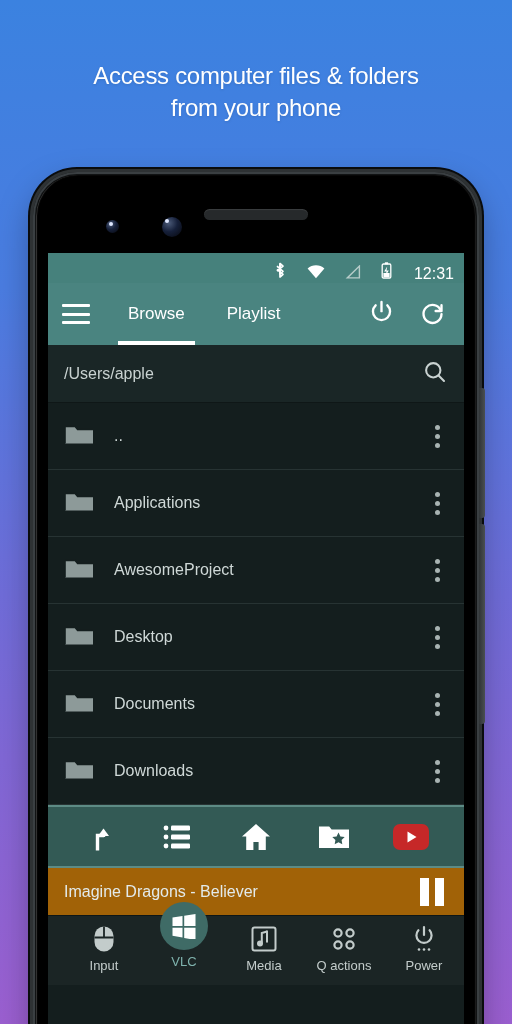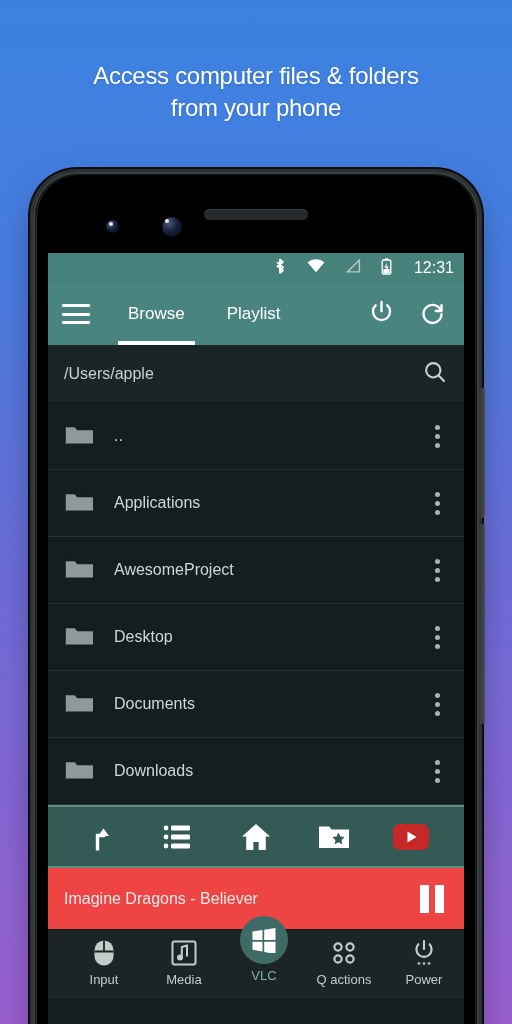--- a/index.html
+++ b/index.html
@@ -62,21 +62,21 @@
   .sidebtn.vol   { top:352px; height:200px; }
 
   
   .screen{
     position:absolute; left:12px; top:78px; right:12px; bottom:0;
     background:#141e1e; overflow:hidden;
   }
 
   
   .statusbar{
-    height:30px; background:#46817c; display:flex; align-items:center;
+    height:30px; background:#46817c; display:flex; align-items:flex-end;
     justify-content:flex-end; padding-right:10px; gap:20px;
   }
   .statusbar .si{ display:block; }
   .statusbar .clock{ color:#fff; font-size:16px; font-weight:500; margin-left:2px; }
 
   
   .appbar{
     height:62px; background:#4a8480; display:flex; align-items:center;
     position:relative; padding:0 14px;
   }
@@ -112,21 +112,21 @@
   
   .toolbar{
     height:63px; background:#335a55; display:flex; align-items:center;
     justify-content:space-around; padding:0 14px;
     border-top:2px solid #5d8b85; border-bottom:2px solid #5d8b85;
   }
   .tbtn{ display:flex; align-items:center; justify-content:center; width:54px; height:44px; }
 
   
   .nowplaying{
-    height:62px; background:#ef4444; display:flex; align-items:center;
+    height:48px; background:#a16207; display:flex; align-items:center;
     padding:0 16px; border-bottom:1px solid #0e1616;
   }
   .nowplaying .title{ color:#e3eaea; font-size:16px; flex:1; }
   .pause{ display:flex; gap:6px; padding:2px 4px; }
   .pause i{ width:9px; height:28px; background:#fff; display:block; }
 
   
   .bottomnav{
     height:69px; background:#1b2525; display:flex; align-items:flex-start;
     justify-content:space-around; padding-top:8px; position:relative;padding-left:16px;
@@ -377,42 +377,42 @@
         <div class="nav">
           <span class="nav-ico">
             <svg width="22" height="28" viewBox="0 0 22 28">
               <rect x="1.5" y="1.5" width="19" height="25" rx="9.5" fill="#c3cccb"></rect>
               <path d="M11 1.5v11M1.5 12.5h19" stroke="#1b2525" stroke-width="1.8"></path>
             </svg>
           </span>
           <span class="lbl">Input</span>
         </div>
 
+        <div class="nav active">
+          <span class="vlc-circle">
+            <svg width="26" height="26" viewBox="0 0 26 26">
+              <path d="M1.5 4.6l10-1.6v10H1.5z" fill="#fff"></path>
+              <path d="M13.2 2.7l11.3-1.8V13H13.2z" fill="#fff"></path>
+              <path d="M1.5 14.8h10v9.6l-10-1.6z" fill="#fff"></path>
+              <path d="M13.2 14.8h11.3v12.1l-11.3-1.8z" fill="#fff"></path>
+            </svg>
+          </span>
+          <span class="lbl">VLC</span>
+        </div>
+
         <div class="nav">
           <span class="nav-ico">
             <svg width="26" height="26" viewBox="0 0 26 26">
               <rect x="1.5" y="1.5" width="23" height="23" rx="2" fill="none" stroke="#c3cccb" stroke-width="2"></rect>
               <path d="M16 5.5v10.2" stroke="#c3cccb" stroke-width="2" stroke-linecap="round"></path>
               <path d="M16 5.5l-5.2 1.6v9" stroke="#c3cccb" stroke-width="2" stroke-linecap="round" fill="none"></path>
               <circle cx="9" cy="17.5" r="3" fill="#c3cccb"></circle>
             </svg>
           </span>
           <span class="lbl">Media</span>
-        </div>
-
-        <div class="nav active">
-          <span class="vlc-circle">
-            <svg width="26" height="26" viewBox="0 0 26 26">
-              <path d="M1.5 4.6l10-1.6v10H1.5z" fill="#fff"></path>
-              <path d="M13.2 2.7l11.3-1.8V13H13.2z" fill="#fff"></path>
-              <path d="M1.5 14.8h10v9.6l-10-1.6z" fill="#fff"></path>
-              <path d="M13.2 14.8h11.3v12.1l-11.3-1.8z" fill="#fff"></path>
-            </svg>
-          </span>
-          <span class="lbl">VLC</span>
         </div>
 
         <div class="nav">
           <span class="nav-ico">
             <svg width="28" height="26" viewBox="0 0 28 26">
               <circle cx="8" cy="7" r="3.6" fill="none" stroke="#c3cccb" stroke-width="2.2"></circle>
               <circle cx="20" cy="7" r="3.6" fill="none" stroke="#c3cccb" stroke-width="2.2"></circle>
               <circle cx="8" cy="19" r="3.6" fill="none" stroke="#c3cccb" stroke-width="2.2"></circle>
               <circle cx="20" cy="19" r="3.6" fill="none" stroke="#c3cccb" stroke-width="2.2"></circle>
             </svg>

